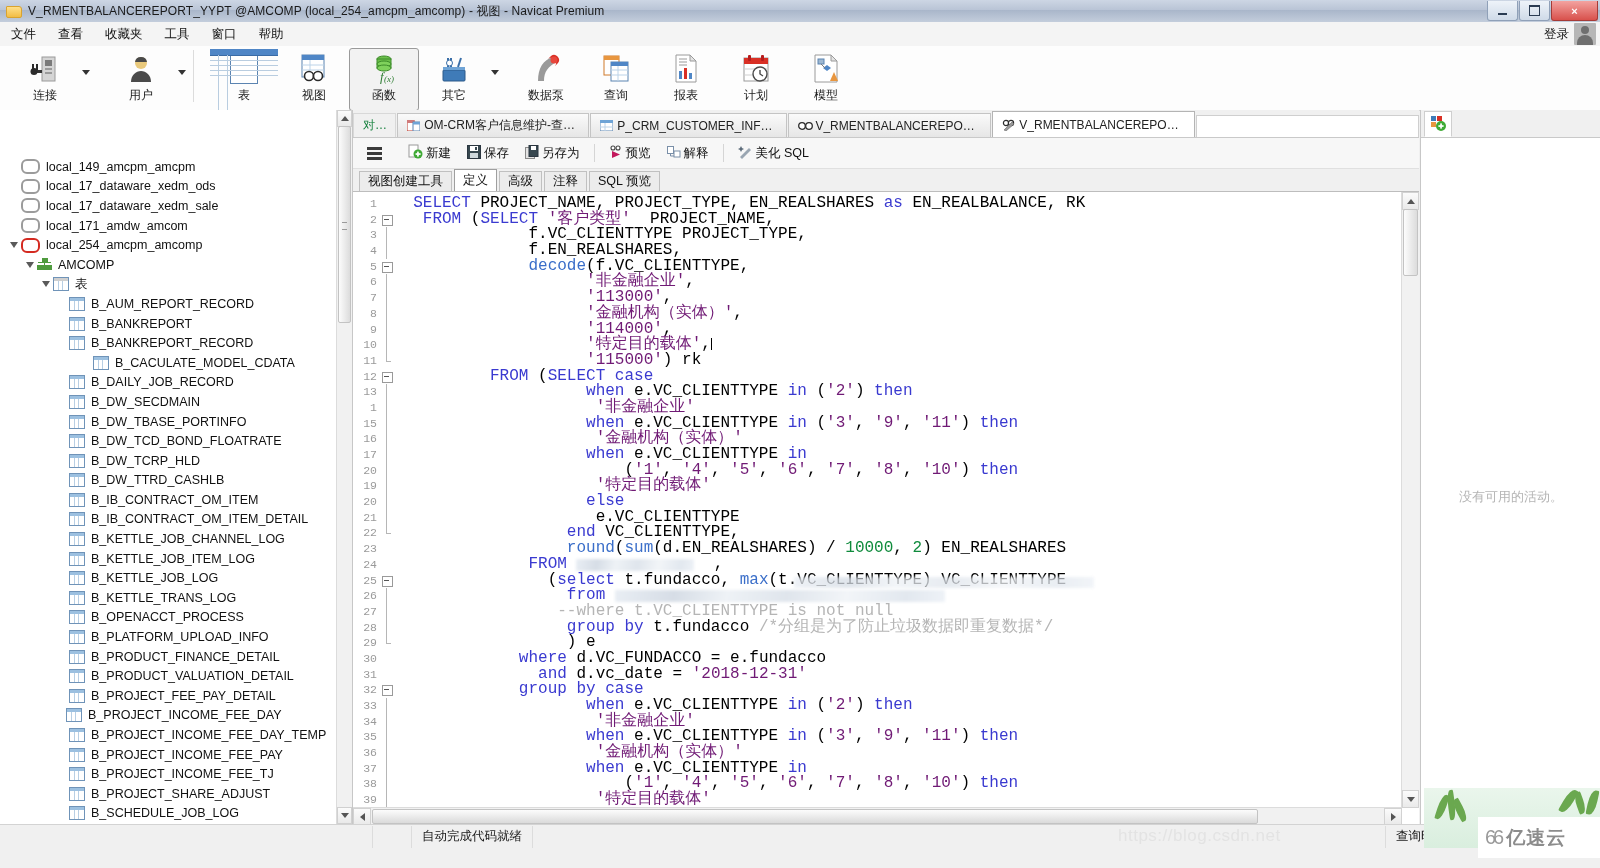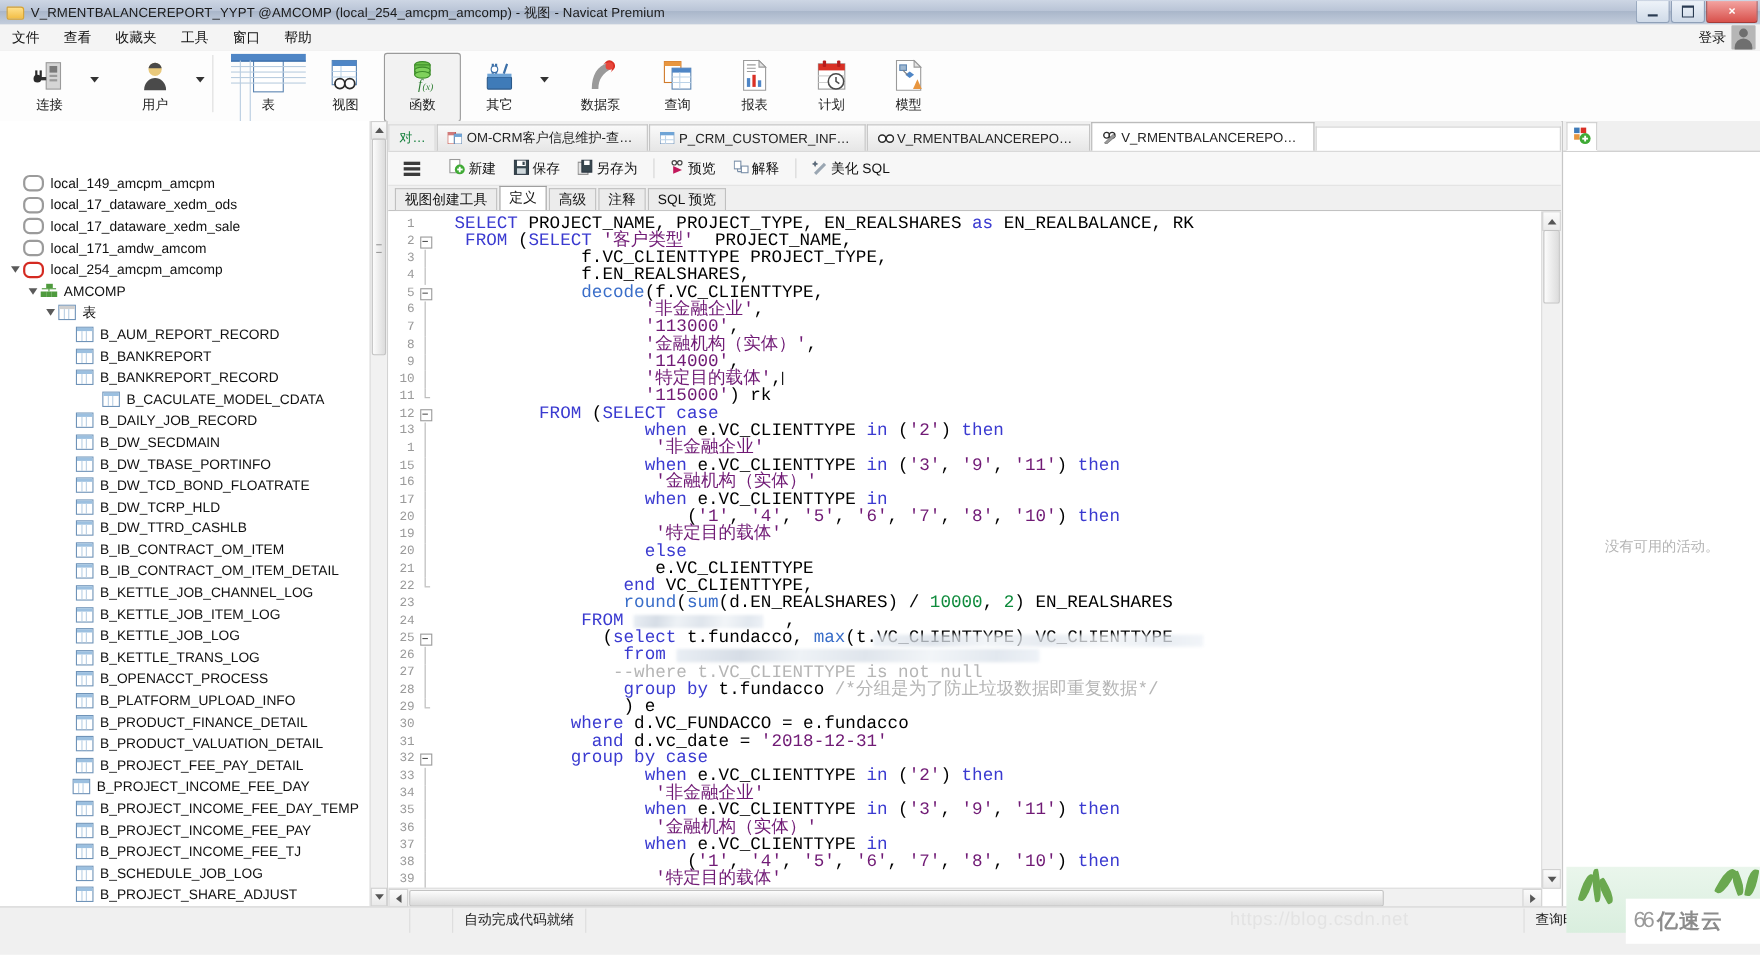--- a/index.html
+++ b/index.html
@@ -626,26 +626,26 @@
           <span>B_PROJECT_INCOME_FEE_PAY</span>
         </div>
         <div class="tnode" style="padding-left: 56px;">
           <span class="exp"></span>
           <span class="tbl-ico"></span>
           <span>B_PROJECT_INCOME_FEE_TJ</span>
         </div>
         <div class="tnode" style="padding-left: 56px;">
           <span class="exp"></span>
           <span class="tbl-ico"></span>
+          <span>B_PROJECT_SHARE_ADJUST</span>
+        </div>
+        <div class="tnode" style="padding-left: 56px;">
+          <span class="exp"></span>
+          <span class="tbl-ico"></span>
           <span>B_SCHEDULE_JOB_LOG</span>
-        </div>
-        <div class="tnode" style="padding-left: 56px;">
-          <span class="exp"></span>
-          <span class="tbl-ico"></span>
-          <span>B_PROJECT_SHARE_ADJUST</span>
         </div>
       </div>
     <div class="vscroll">
       <div class="up">
           <div class="sarrow-u"></div>
         </div>
       <div class="thumb"></div>
       <div class="down">
           <div class="sarrow-d"></div>
         </div>

